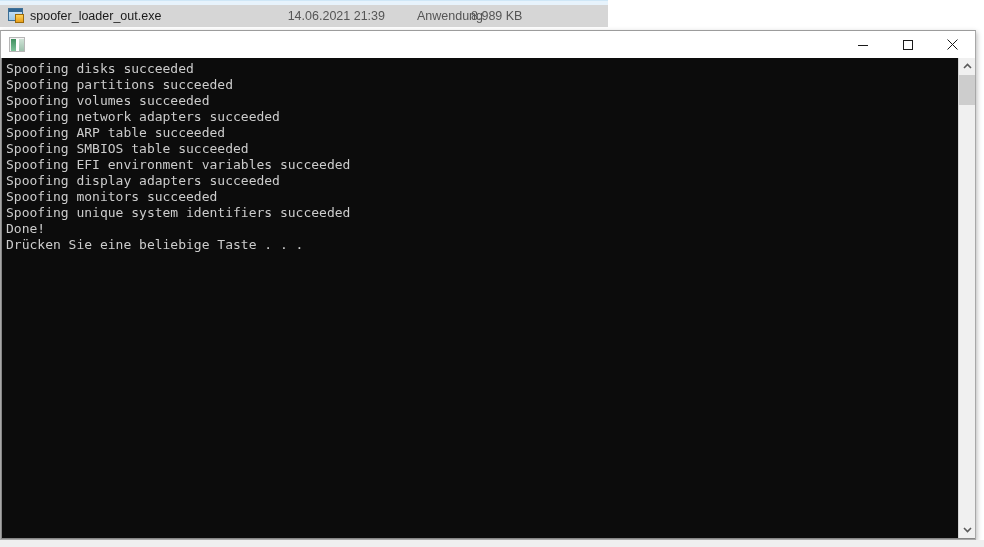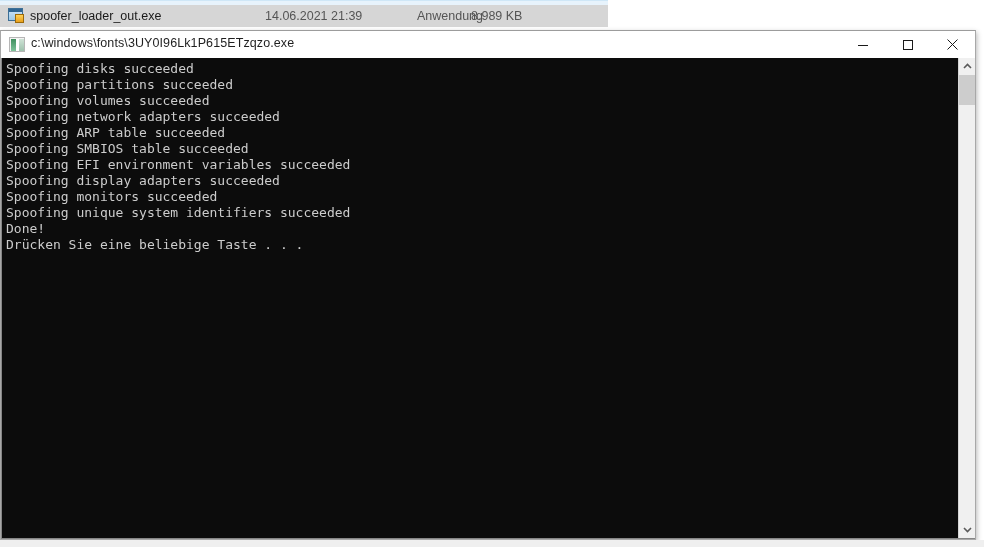--- a/index.html
+++ b/index.html
@@ -50,21 +50,21 @@
     color: #3b3b3b;
     white-space: nowrap;
     overflow: hidden;
   }
 
   .cell-name {
     position: absolute;
     left: 30px;
     color: #1a1a1a !important;
   }
-  .cell-date  { position: absolute; left: 265px; width: 120px; text-align: left; color:#555 !important; }
+  .cell-date  { position: absolute; left: 265px; width: 120px; text-align: right; color:#555 !important; }
   .cell-type  { position: absolute; left: 417px; color:#555 !important; }
   .cell-size  { position: absolute; left: 471px; width: 100px; text-align: left; color:#555 !important; }
 
   
   .exe-icon {
     position: absolute;
     left: 8px; top: 3px;
     width: 17px; height: 16px;
   }
   .exe-icon .win {
@@ -273,21 +273,20 @@
   <div id="left-fill"></div>
 
   <div id="console-window">
 
     <div id="titlebar">
       <span class="console-icon">
         <span class="k1"></span>
           <span class="k2"></span>
           <span class="k3"></span>
       </span>
-      <span id="title-text">c:\windows\fonts\3UY0I96Lk1P615ETzqzo.exe</span>
 
       <div class="winbtns">
         <div class="winbtn">
           <svg width="12" height="12" viewBox="0 0 12 12">
             <line x1="1" y1="6.5" x2="11" y2="6.5" stroke="#1a1a1a" stroke-width="1"></line>
           </svg>
         </div>
         <div class="winbtn">
           <svg width="12" height="12" viewBox="0 0 12 12">
             <rect x="1.5" y="1.5" width="9" height="9" fill="none" stroke="#1a1a1a" stroke-width="1"></rect>

